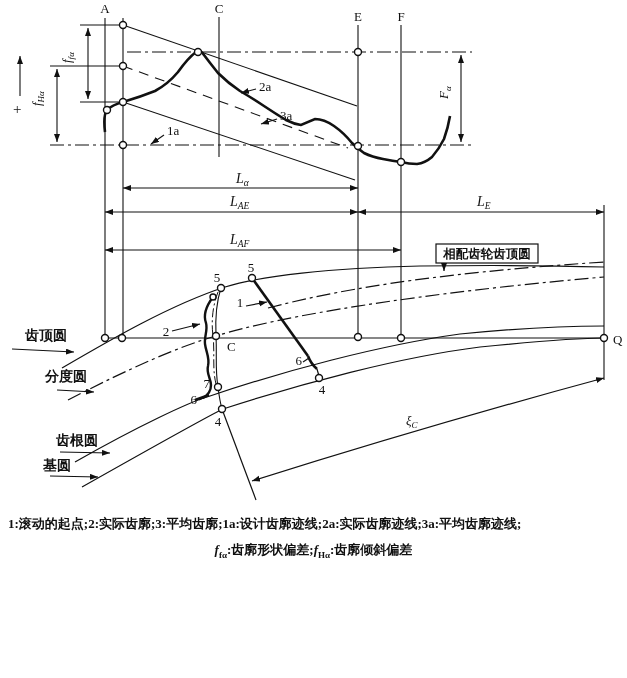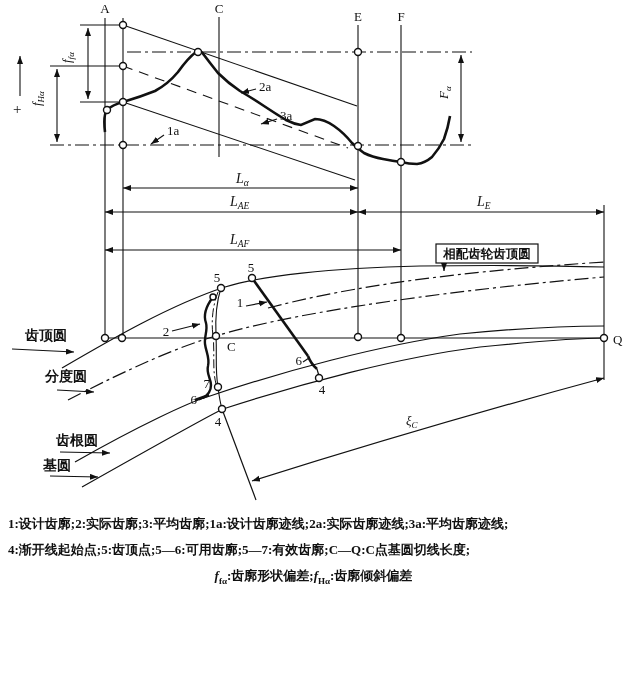--- a/index.html
+++ b/index.html
@@ -159,16 +159,15 @@
     <text x="197" y="404" text-anchor="end">6</text>
     <text x="218" y="426" text-anchor="middle">4</text>
     <text x="302" y="365" text-anchor="end">6</text>
     <text x="322" y="394" text-anchor="middle">4</text>
     <text x="613" y="344">Q</text>
     <text class="sym" x="406" y="425" font-size="13"><tspan>ξ</tspan><tspan font-size="9" dy="3">C</tspan></text>
   </g>
 </svg>
 
 <div class="cap" id="caption">
-    <div class="ln">1:设计齿廓;2:实际齿廓;3:平均齿廓;1a:设计齿廓迹线;2a:实际齿廓迹线;3a:平均齿廓迹线;</div>
-    <div class="ln">4:渐开线起始点;5:齿顶点;5—6:可用齿廓;5—7:有效齿廓;C—Q:C点基圆切线长度;</div>
+    <div class="ln">1:滚动的起点;2:实际齿廓;3:平均齿廓;1a:设计齿廓迹线;2a:实际齿廓迹线;3a:平均齿廓迹线;</div>
     <div class="ln center"><i>f</i><sub>fα</sub>:齿廓形状偏差;<i>f</i><sub>Hα</sub>:齿廓倾斜偏差</div>
   </div>
 
 </body></html>

